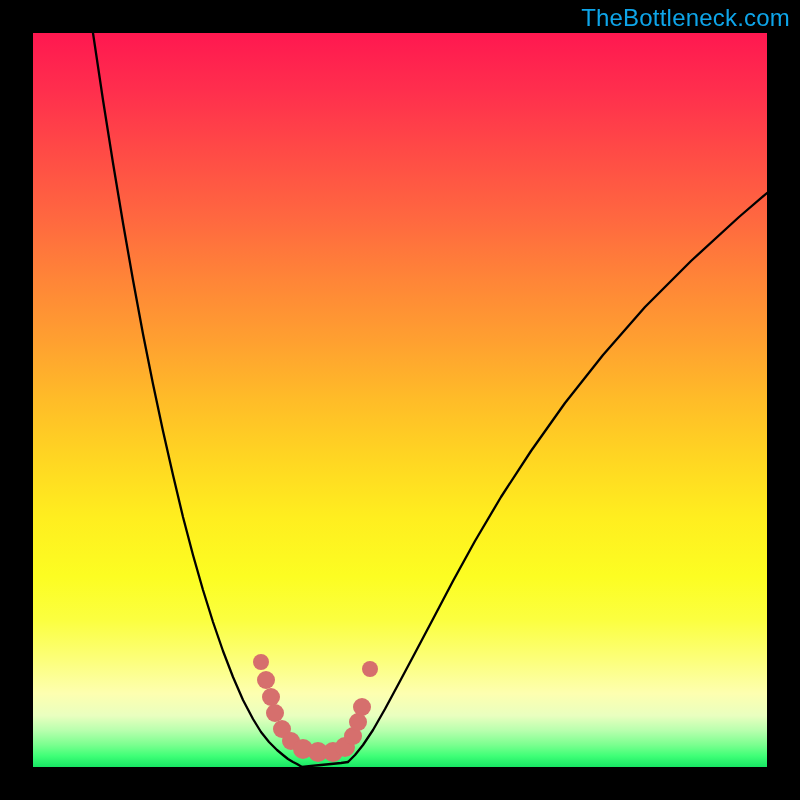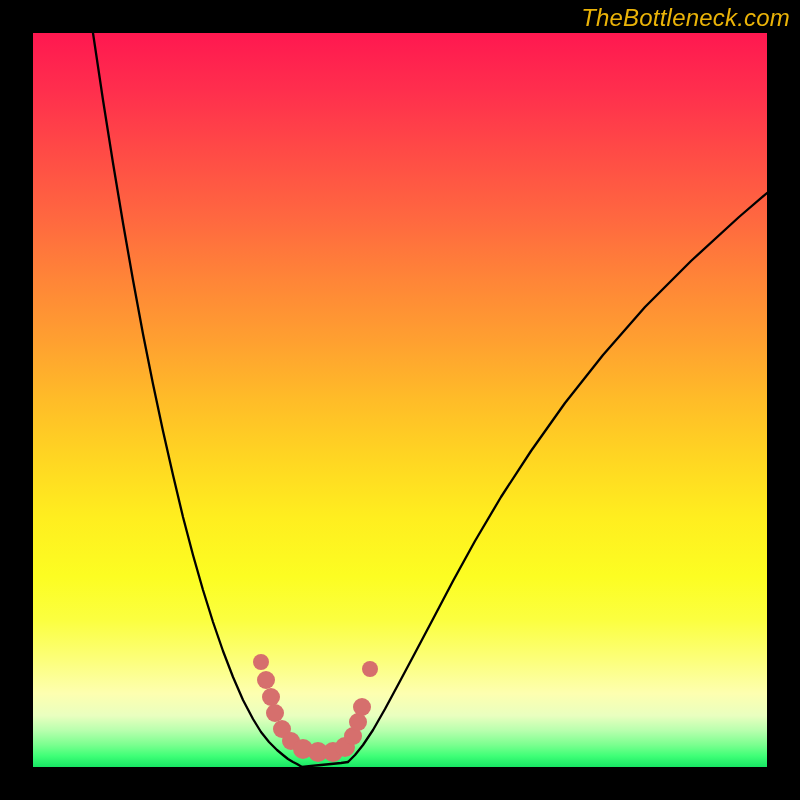--- a/index.html
+++ b/index.html
@@ -14,26 +14,25 @@
   .frame {
     position: relative;
     width: 800px;
     height: 800px;
     background: #000;
   }
   .watermark {
     position: absolute;
     top: 4px;
     right: 10px;
-    color: #eab308;
+    color: #0ea5e9;
     font-size: 24px;
     font-weight: 400;
     letter-spacing: 0.2px;
     z-index: 10;
-    font-style: italic;
   }
   .plot {
     position: absolute;
     left: 33px;
     top: 33px;
     width: 734px;
     height: 734px;
     overflow: hidden;
   }
   .gradient {

